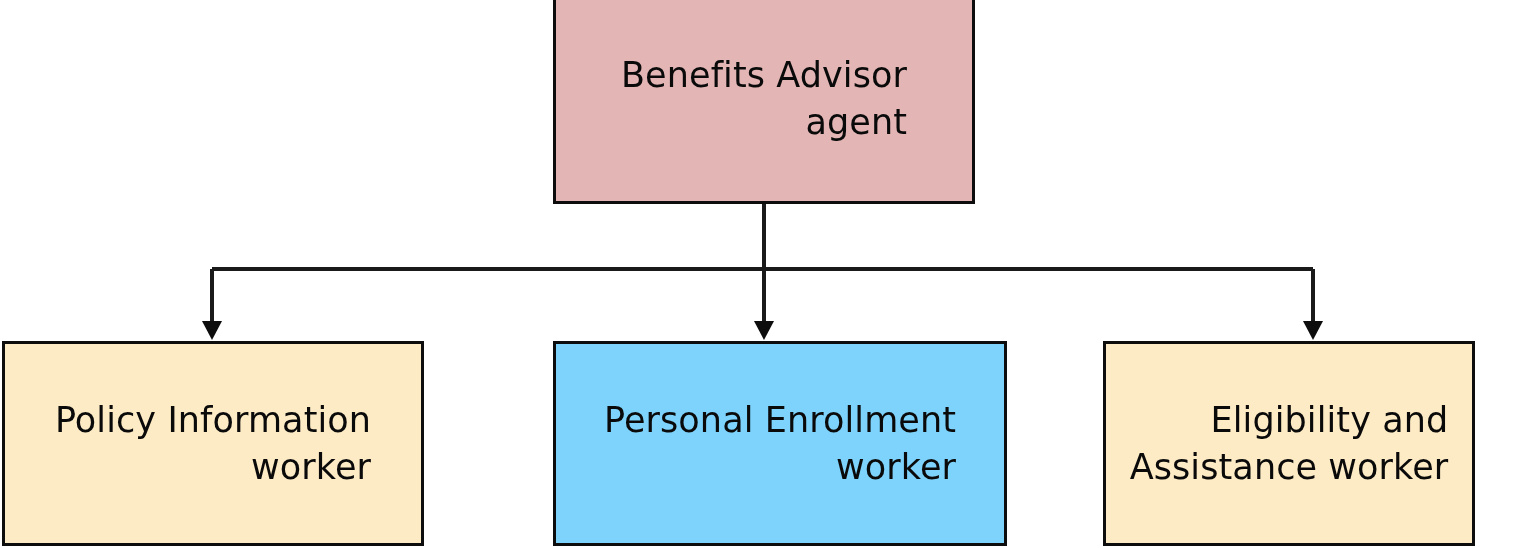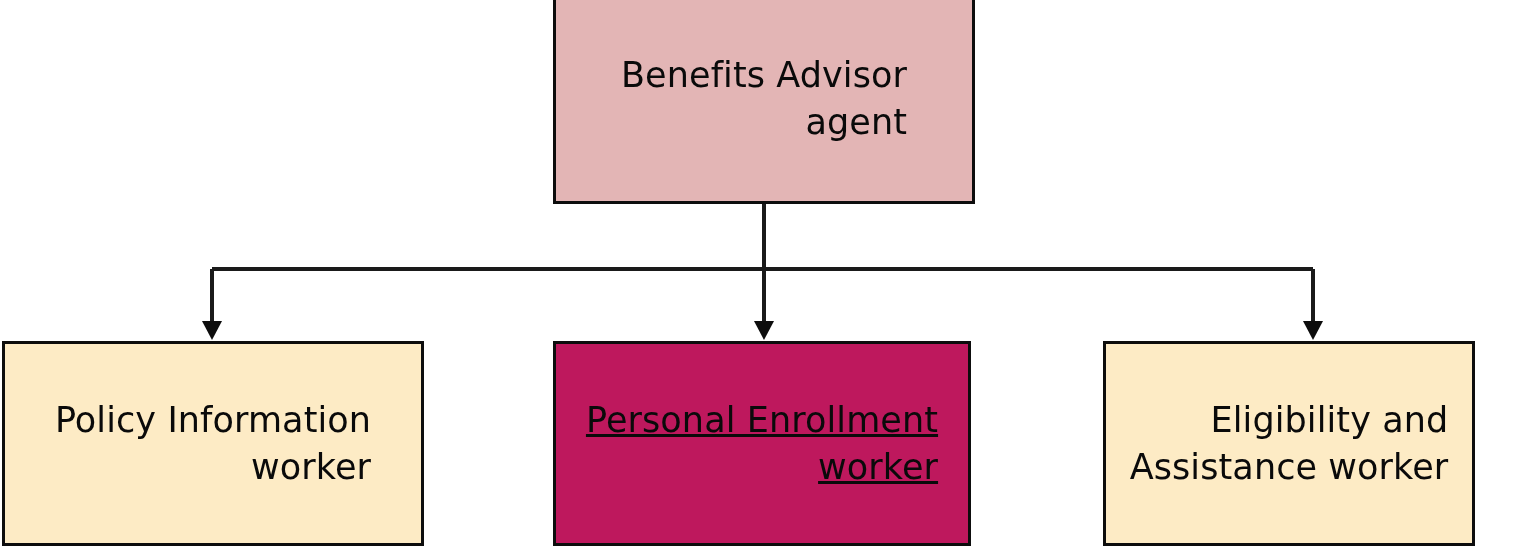--- a/index.html
+++ b/index.html
@@ -49,24 +49,23 @@
   #worker-node-0 {
     left: 2px;
     top: 341px;
     width: 422px;
     height: 205px;
     background: #fdebc5;
   }
   #worker-node-1 {
     left: 553px;
     top: 341px;
-    width: 418px;
+    width: 454px;
     height: 205px;
-    background: #be185d;
-    text-decoration: underline;
+    background: #7dd3fc;
   }
   #worker-node-2 {
     left: 1103px;
     top: 341px;
     width: 372px;
     height: 205px;
     background: #fdebc5;
   }
   #connector-layer {
     position: absolute;

